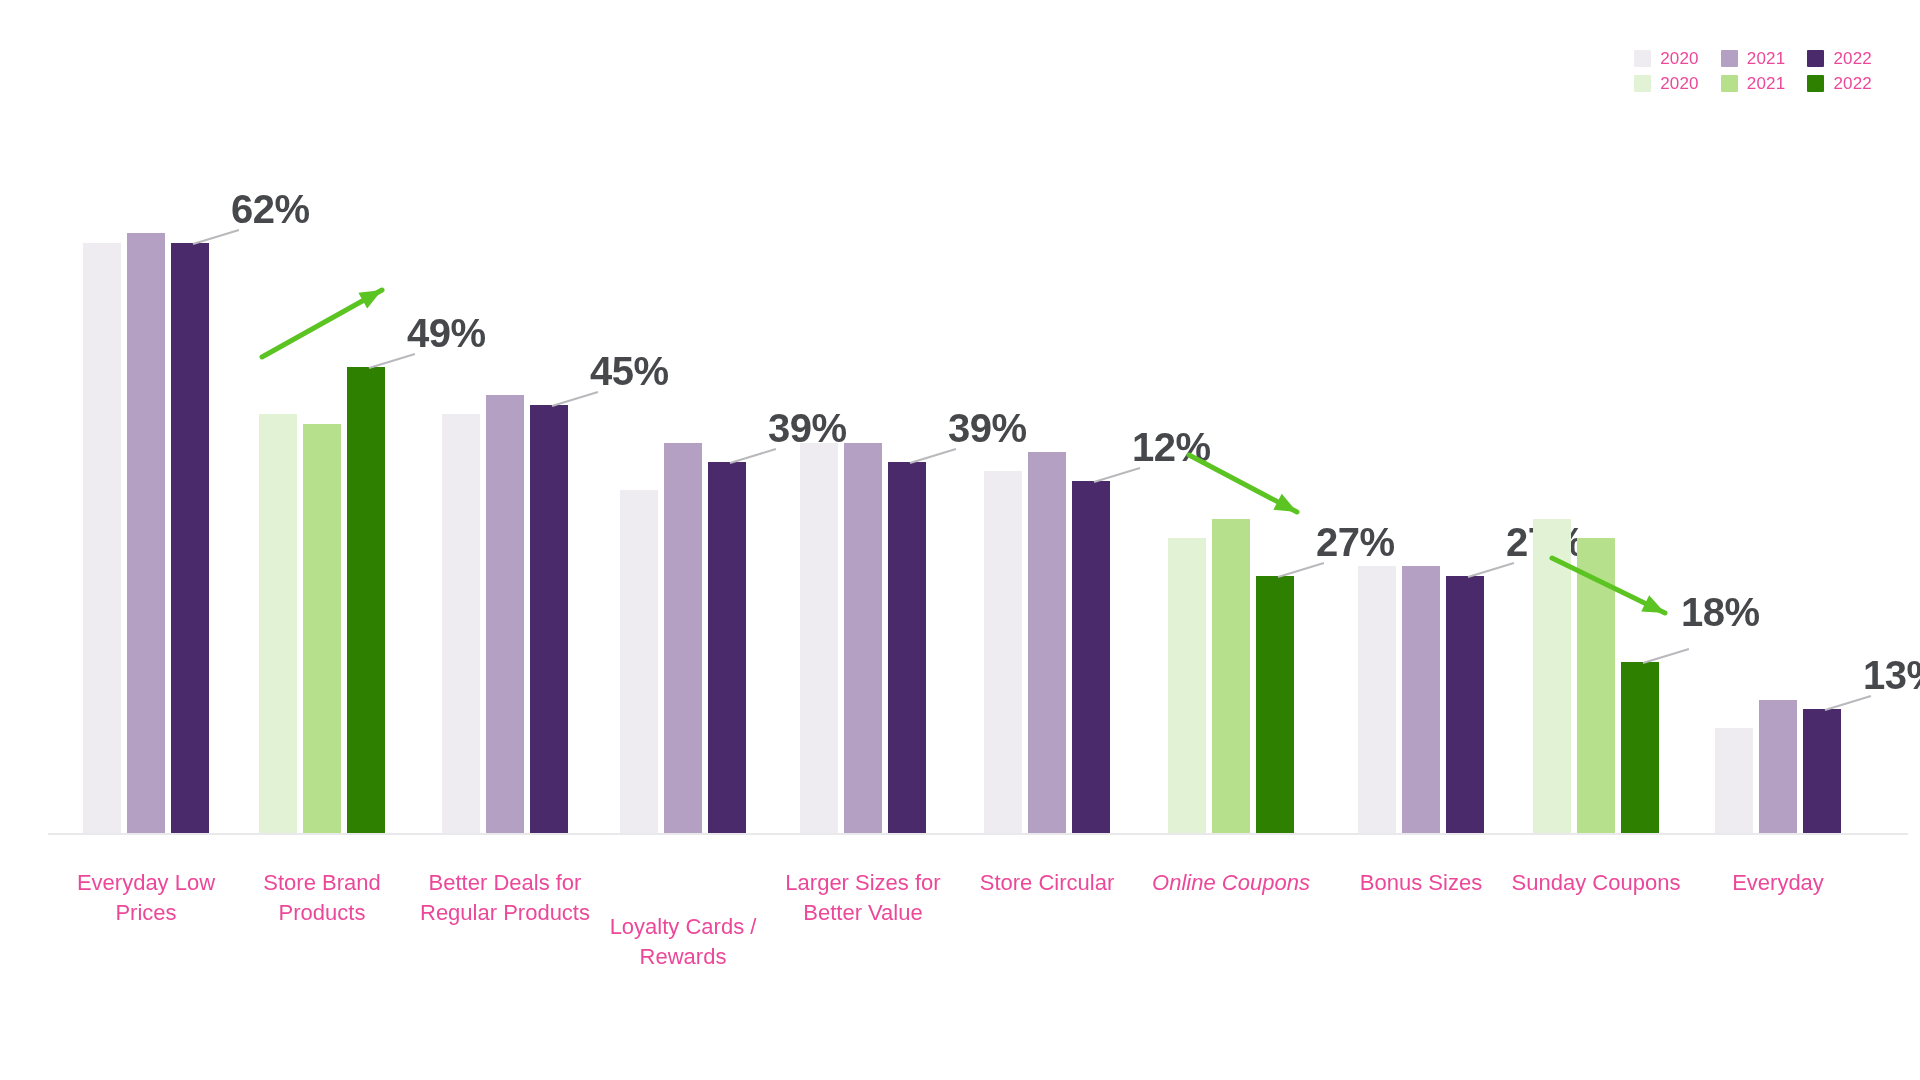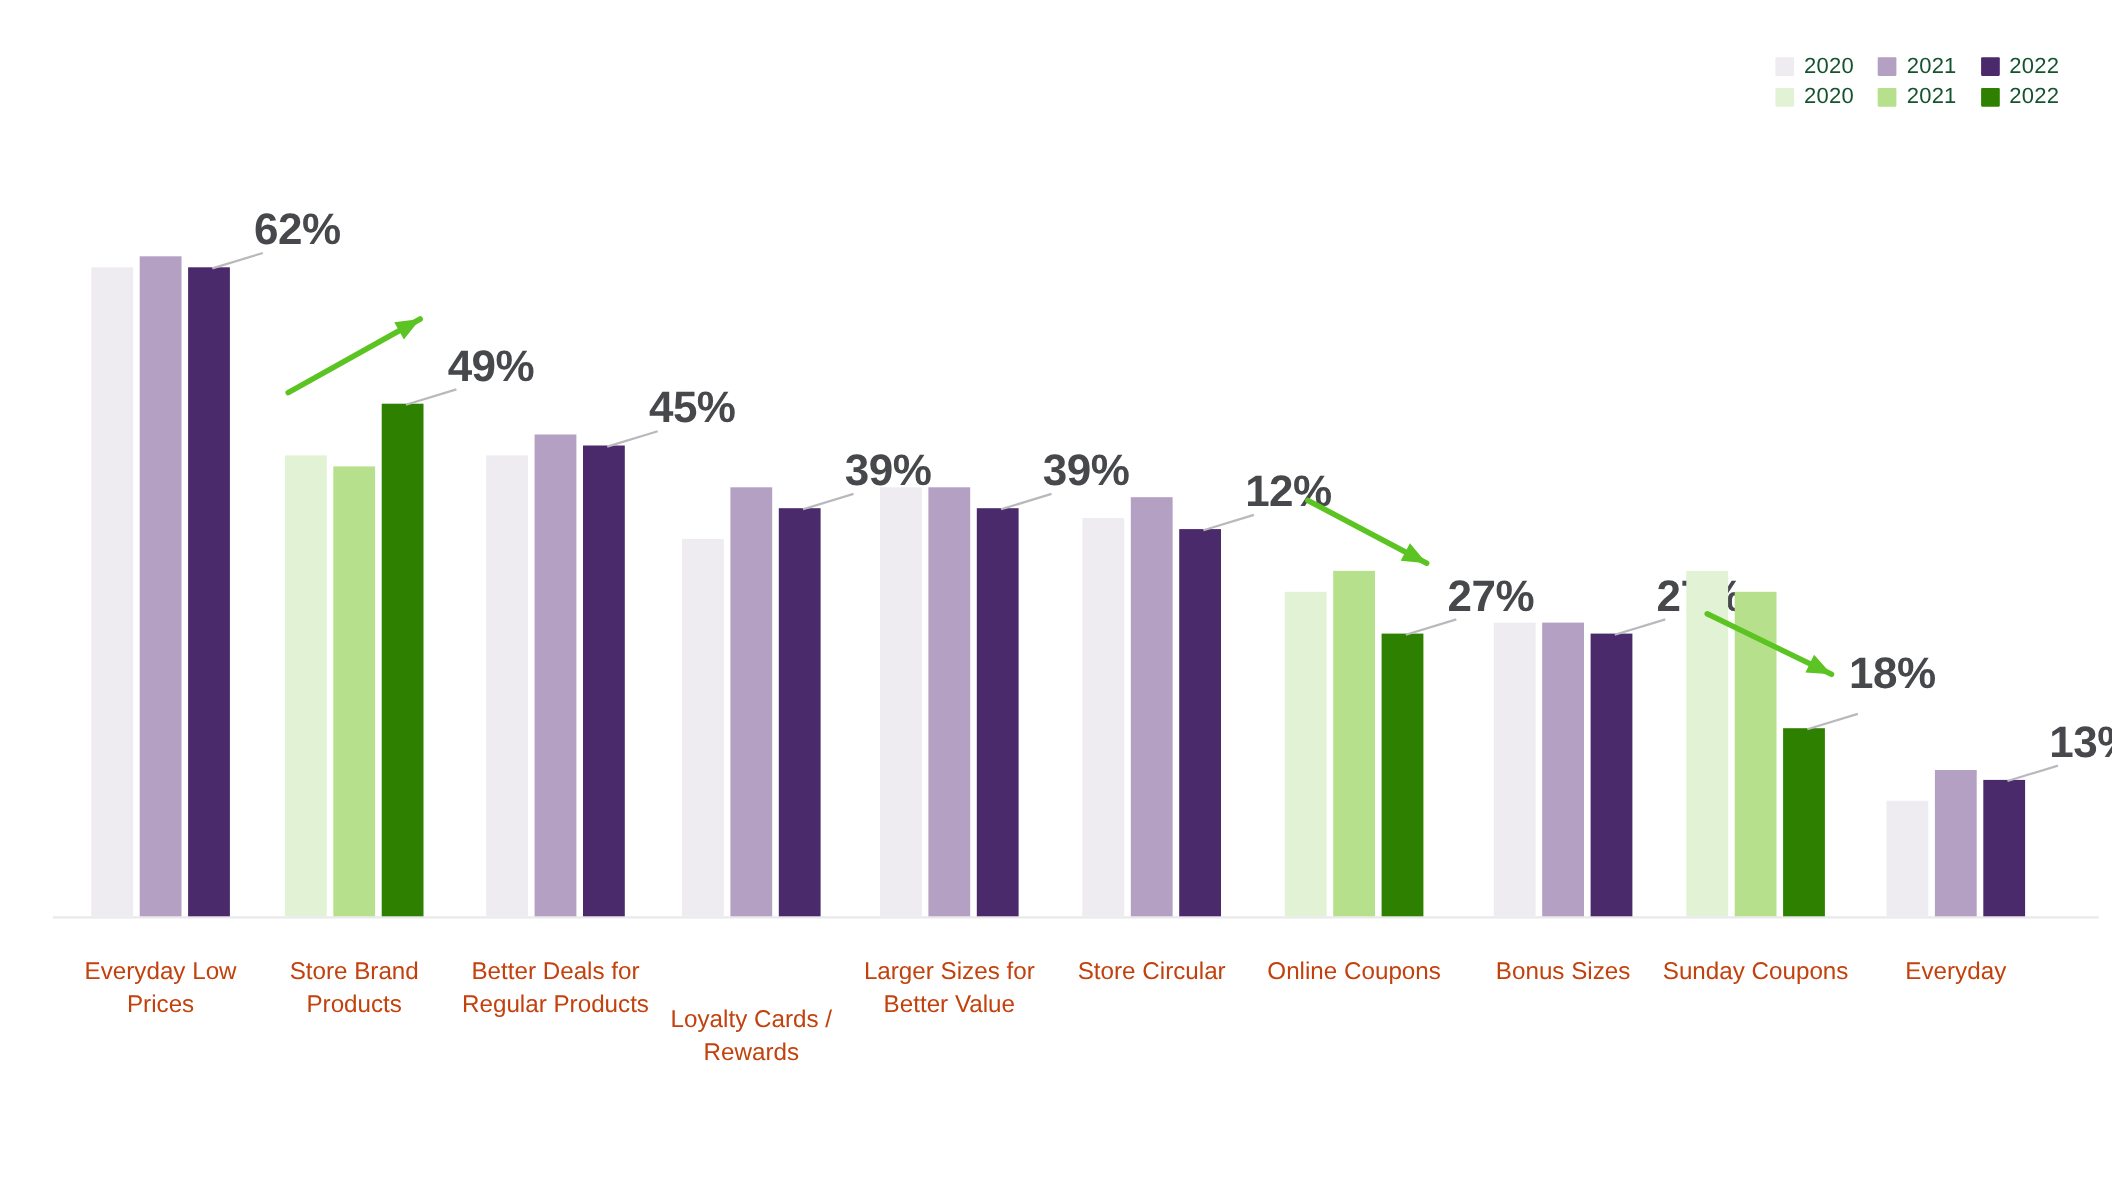--- a/index.html
+++ b/index.html
@@ -40,22 +40,22 @@
     align-items: center;
     gap: 9px;
   }
   .legend-swatch {
     width: 17px;
     height: 17px;
     display: block;
     border-radius: 1px;
   }
   .legend-label {
-    font-size: 20px;
-    color: #14532d;
+    font-size: 17px;
+    color: #ec4899;
     letter-spacing: 0.2px;
     line-height: 1;
   }
 
   
   .plot {
     position: absolute;
     left: 0;
     top: 0;
     width: 1920px;
@@ -87,21 +87,21 @@
     width: 38px;
     display: block;
   }
 
   .cat-label {
     position: absolute;
     top: 868px;
     text-align: center;
     font-size: 22px;
     line-height: 30px;
-    color: #c2410c;
+    color: #ec4899;
     white-space: pre-line;
   }
 
   .value-label {
     position: absolute;
     font-size: 40px;
     font-weight: bold;
     color: #46484c;
     letter-spacing: -0.5px;
     white-space: nowrap;
@@ -222,21 +222,21 @@
         <div class="cat-label" style="left: -47px; width: 220px;">Store Circular</div>
       </div>
       <div class="value-label" style="left: 1132px; top: 424.76px;">12%</div>
       <div class="leader" style="left: 1094px; top: 480.76px; width: 48.0833px; transform: rotate(-16.9275deg);"></div>
       <div class="group" style="left: 1168px;">
         <div class="bars">
           <div class="bar" title="31%" style="height: 295.12px; background: rgb(226, 242, 212);"></div>
           <div class="bar" title="33%" style="height: 314.16px; background: rgb(183, 224, 140);"></div>
           <div class="bar" title="27%" style="height: 257.04px; background: rgb(46, 128, 0);"></div>
         </div>
-        <div class="cat-label" style="left: -47px; width: 220px;">Online Coupons</div>
+        <div class="cat-label" style="left: -47px; width: 220px; font-style: italic;">Online Coupons</div>
       </div>
       <div class="value-label" style="left: 1316px; top: 519.96px;">27%</div>
       <div class="leader" style="left: 1278px; top: 575.96px; width: 48.0833px; transform: rotate(-16.9275deg);"></div>
       <div class="group" style="left: 1358px;">
         <div class="bars">
           <div class="bar" title="28%" style="height: 266.56px; background: rgb(239, 236, 241);"></div>
           <div class="bar" title="28%" style="height: 266.56px; background: rgb(179, 160, 194);"></div>
           <div class="bar" title="27%" style="height: 257.04px; background: rgb(74, 42, 107);"></div>
         </div>
         <div class="cat-label" style="left: -47px; width: 220px;">Bonus Sizes</div>

